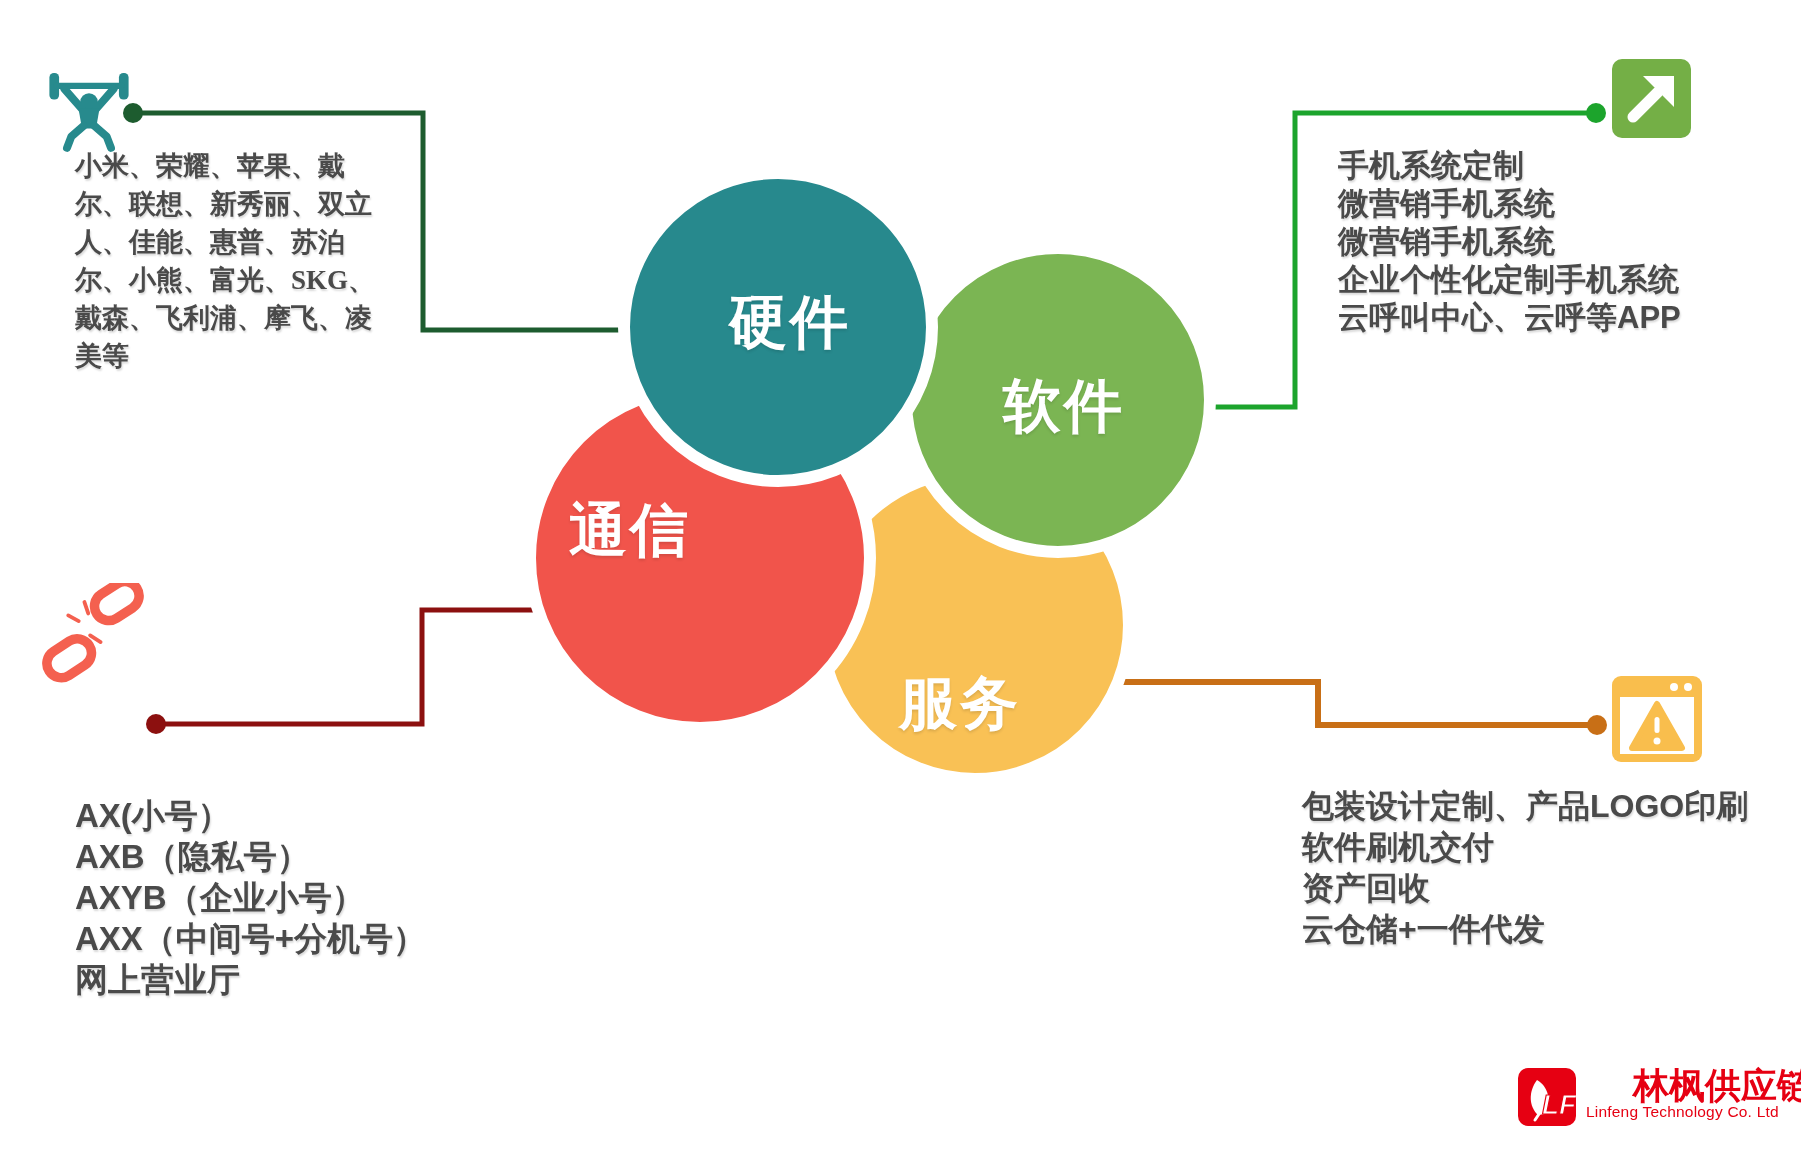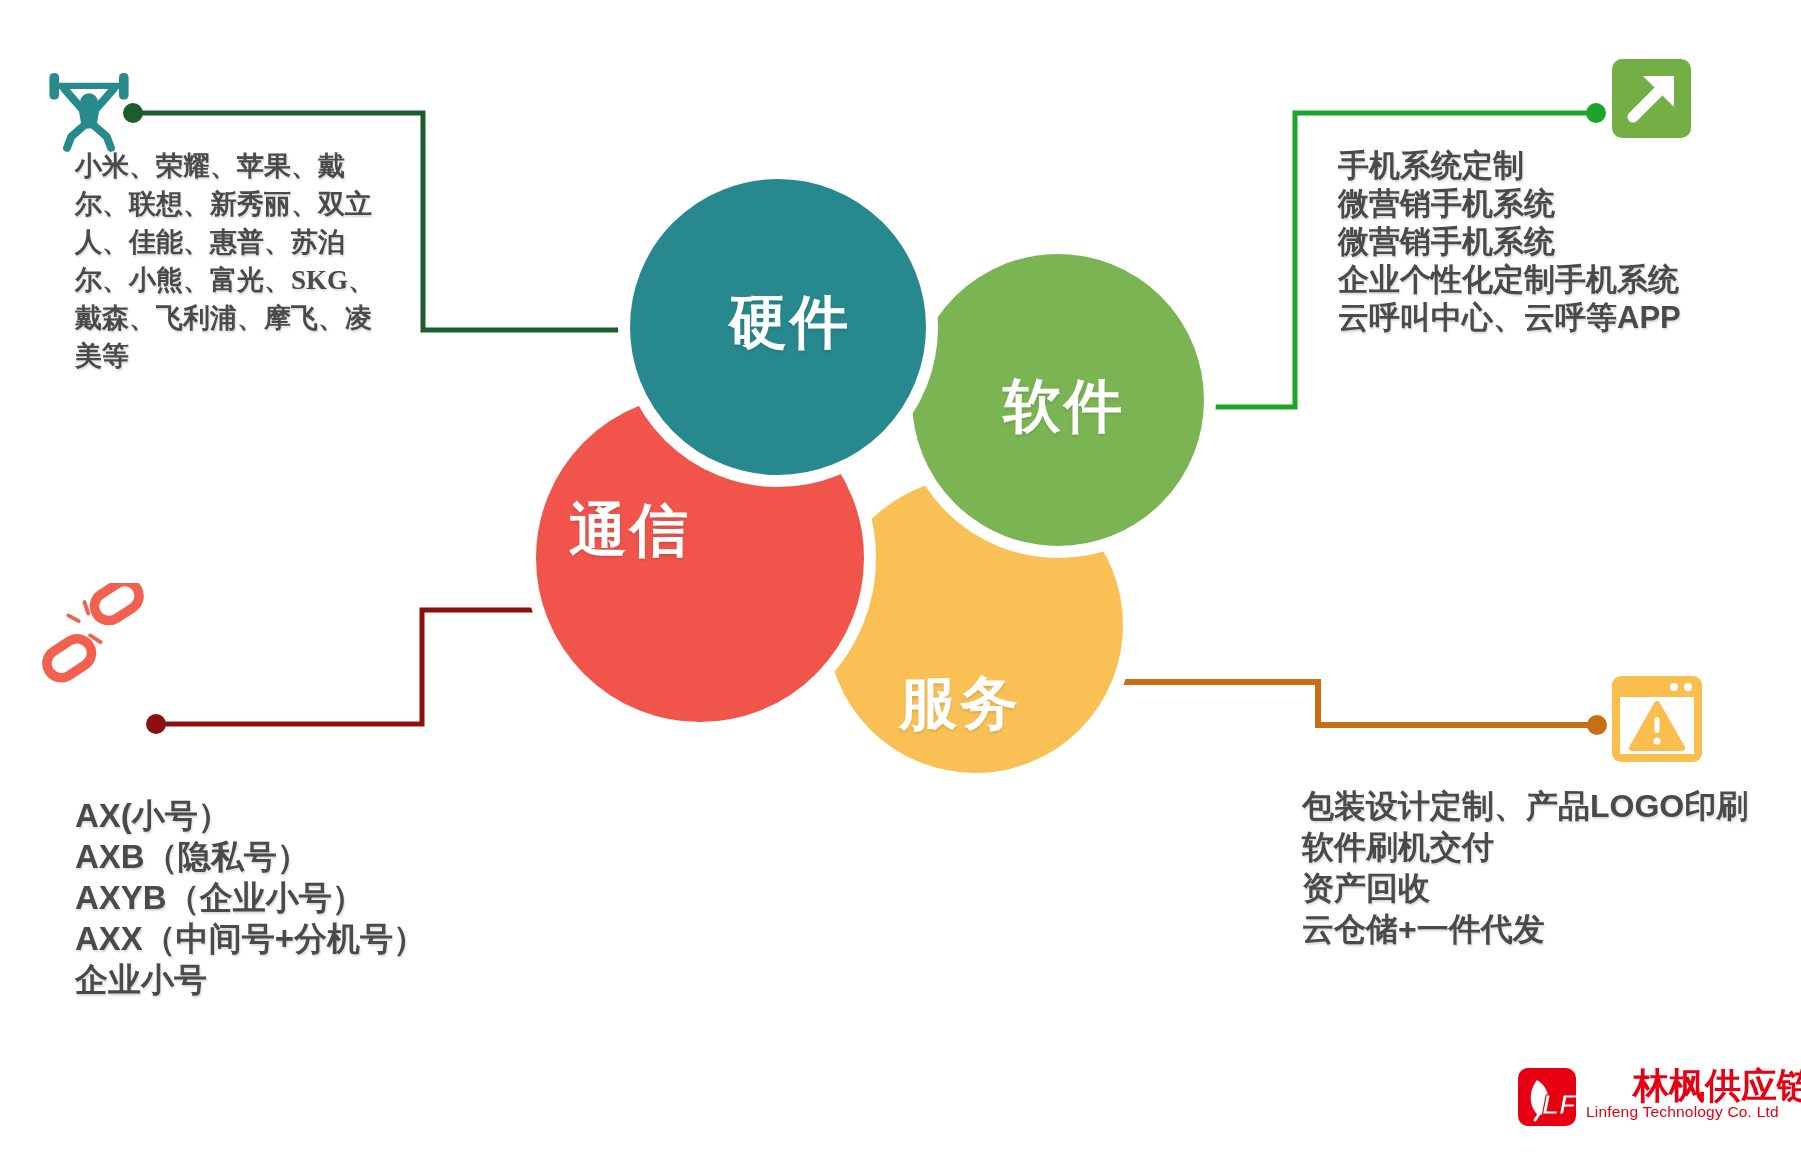--- a/index.html
+++ b/index.html
@@ -127,21 +127,21 @@
     <span class="line">微营销手机系统</span>
     <span class="line">企业个性化定制手机系统</span>
     <span class="line">云呼叫中心、云呼等APP</span>
   </div>
 
   <div class="callout callout-bl">
     <span class="line">AX(小号）</span>
     <span class="line">AXB（隐私号）</span>
     <span class="line">AXYB（企业小号）</span>
     <span class="line">AXX（中间号+分机号）</span>
-    <span class="line">企业小号</span>
+    <span class="line">网上营业厅</span>
   </div>
 
   <div class="callout callout-br">
     <span class="line">包装设计定制、产品LOGO印刷</span>
     <span class="line">软件刷机交付</span>
     <span class="line">资产回收</span>
     <span class="line">云仓储+一件代发</span>
   </div>
 
   <svg class="logo logo-mark" viewBox="0 0 58 58">

